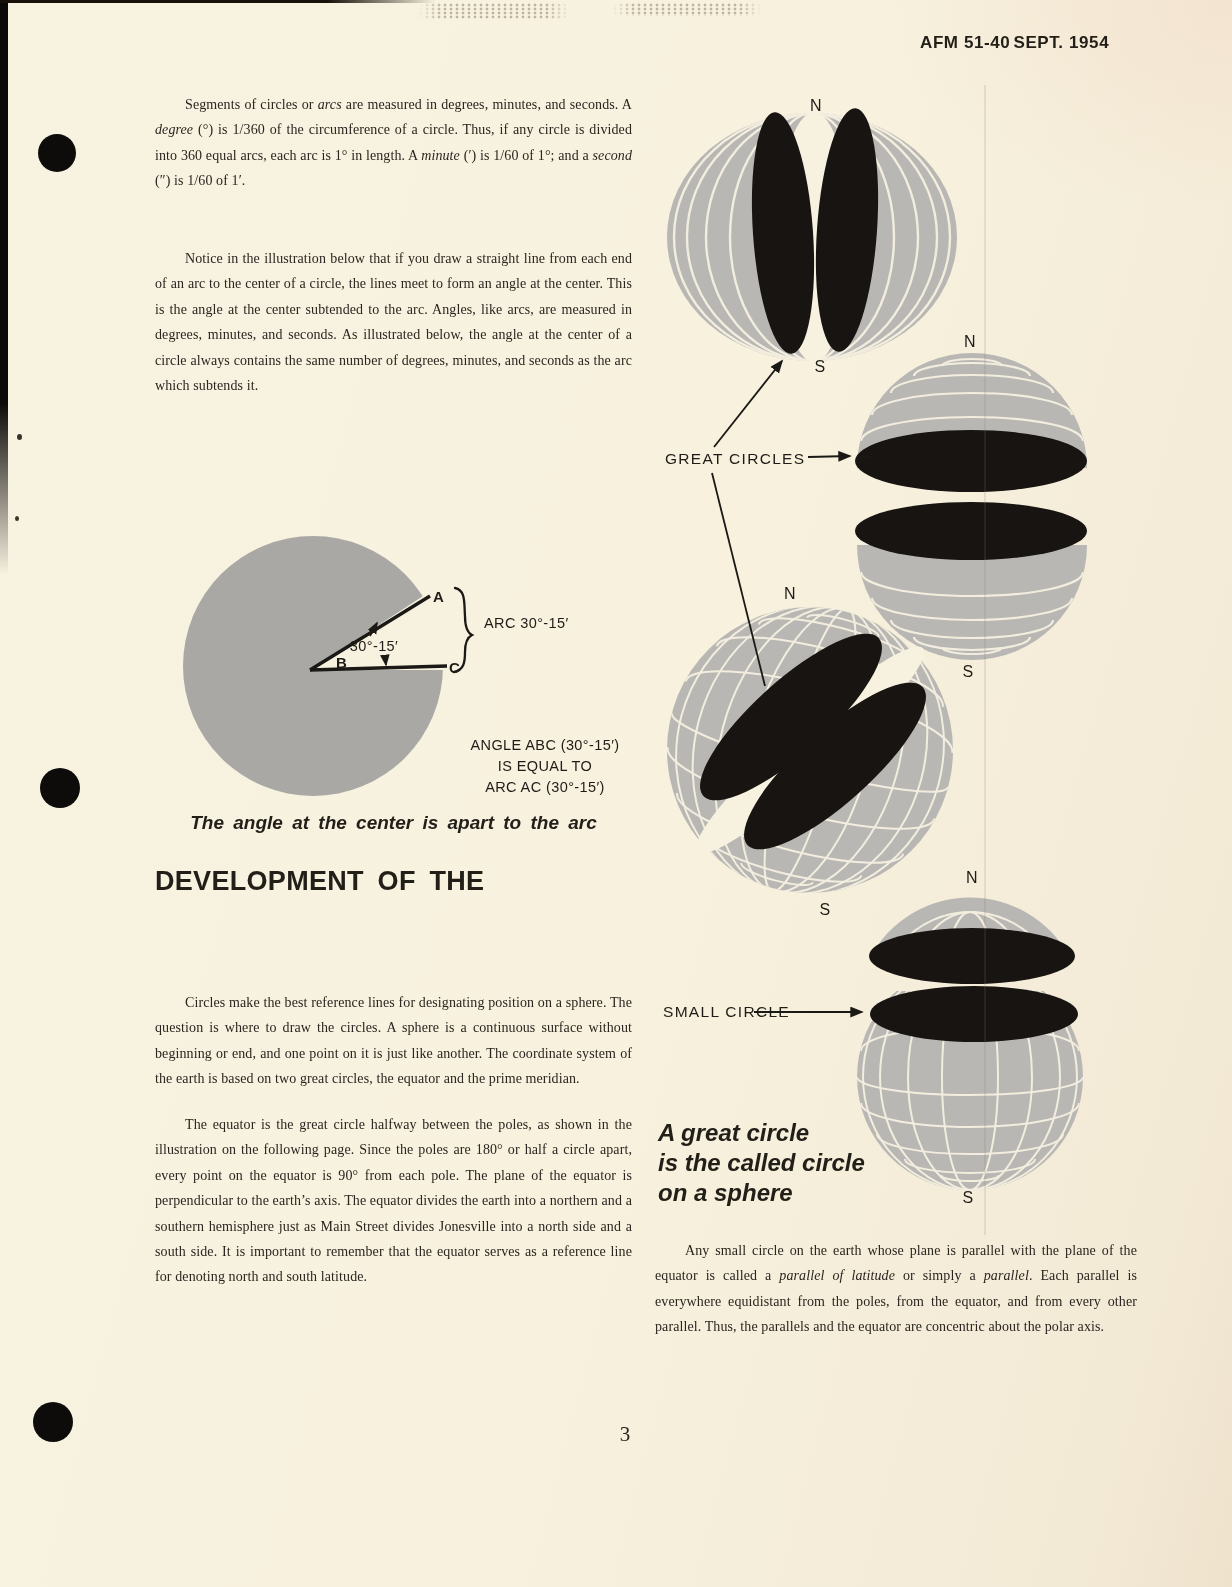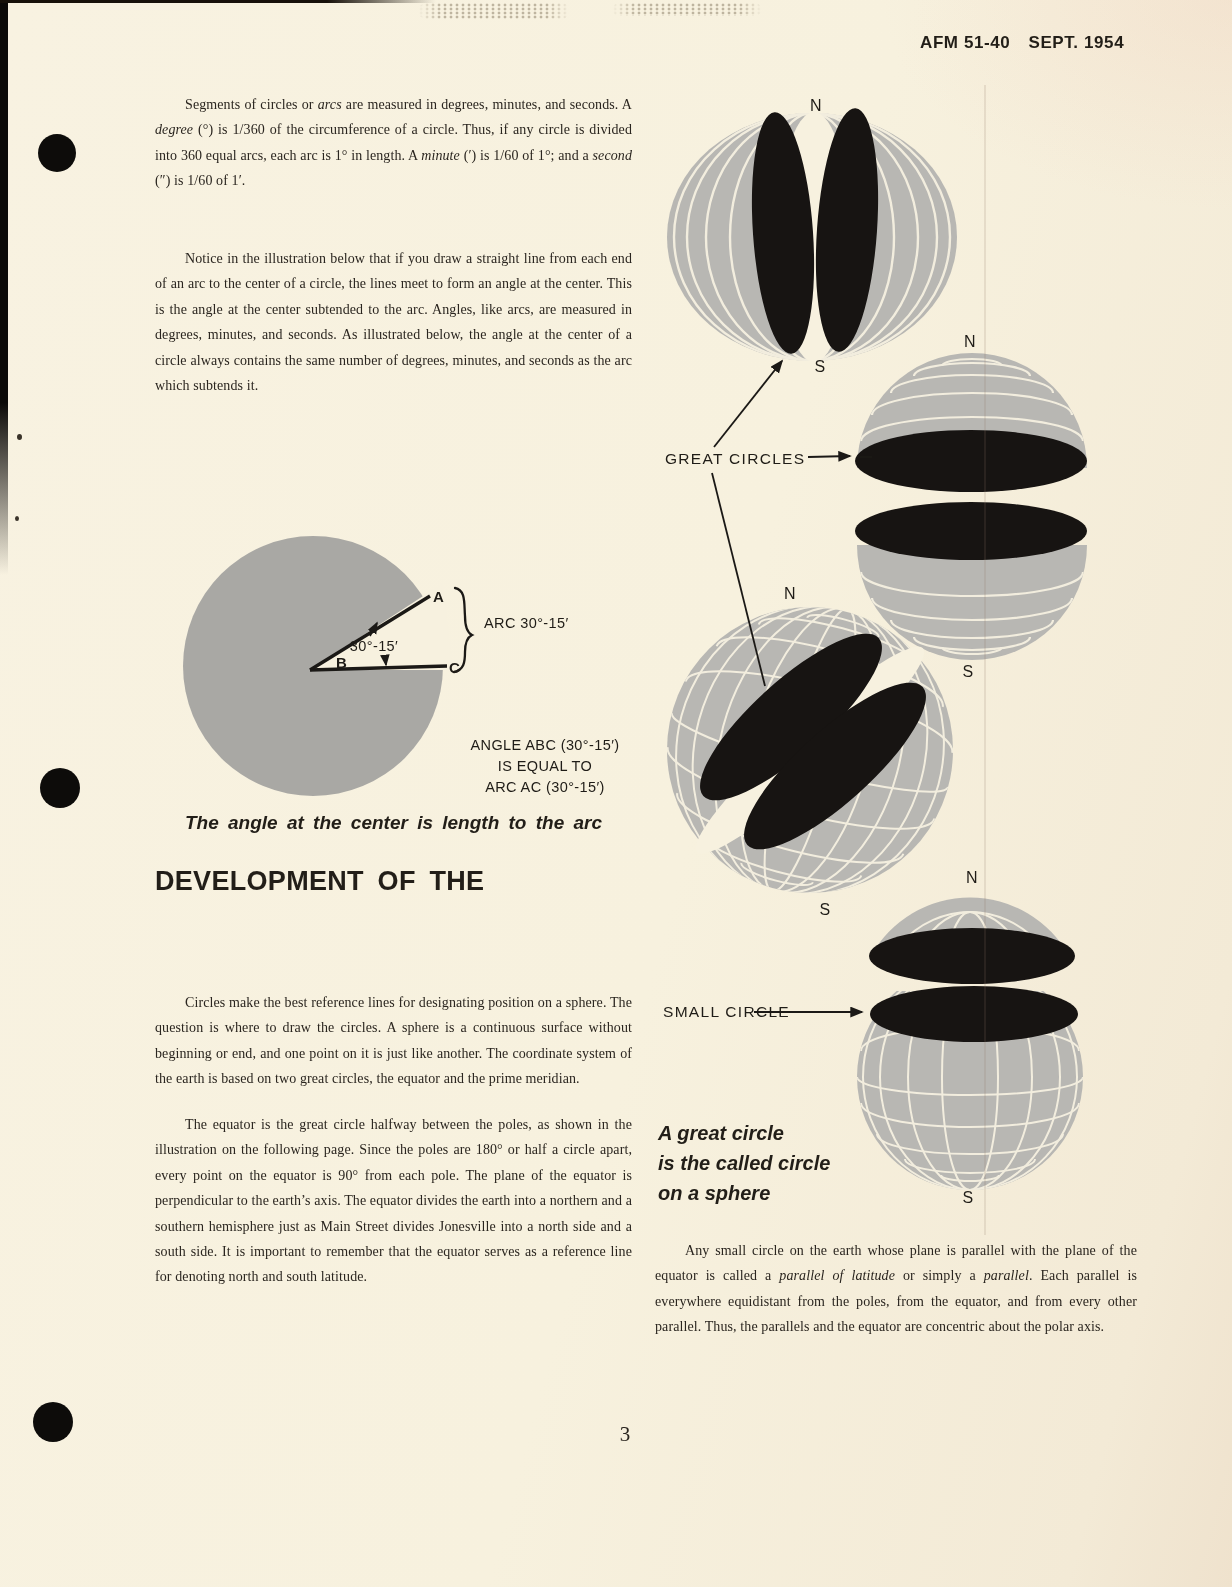--- a/index.html
+++ b/index.html
@@ -13,31 +13,31 @@
   }
   .abs{position:absolute;}
   
   .para{width:477px;font-size:14px;line-height:25.4px;text-align:justify;
         text-indent:30px;letter-spacing:0.1px;}
   .para i{font-style:italic;}
   .leftcol{left:155px;}
   
   .hdr{top:33px;left:920px;font-family:"Liberation Sans",sans-serif;
        font-weight:bold;font-size:17px;letter-spacing:0.6px;color:#221e18;}
-  .hdr span{margin-right:18px;}
+  .hdr span{margin-right:3px;}
   .hdr span:last-child{margin-right:4px;}
   
   .figcap{top:812px;left:155px;width:477px;text-align:center;
           font-family:"Liberation Sans",sans-serif;font-weight:bold;font-style:italic;
           font-size:19px;word-spacing:4px;color:#221e18;}
   .sechead{top:866px;left:155px;font-family:"Liberation Sans",sans-serif;
            font-weight:bold;font-size:27px;line-height:31px;letter-spacing:0.3px;
            word-spacing:6px;color:#221e18;}
   .sphcap{top:1118px;left:658px;font-family:"Liberation Sans",sans-serif;
-          font-weight:bold;font-style:italic;font-size:20px;line-height:30px;
+          font-weight:bold;font-style:italic;font-size:24px;line-height:30px;
           color:#221e18;}
   .pagenum{top:1422px;left:600px;width:50px;text-align:center;font-size:21px;}
   
   .hole{background:#0d0c0a;border-radius:50%;}
   
   .edge-strip{left:0;top:0;width:8px;height:575px;
               background:linear-gradient(#0c0a08 70%,rgba(12,10,8,0) 100%);}
   .top-line{left:0;top:0;width:436px;height:3px;
             background:linear-gradient(90deg,#17110a 75%,rgba(23,17,10,0));}
   .dirt{border-radius:8px;opacity:0.8;filter:blur(0.4px);
@@ -81,21 +81,21 @@
     <text class="ptlabel" x="283" y="82">A</text>
     <text class="ptlabel" x="186" y="148">B</text>
     <text class="ptlabel" x="299" y="153">C</text>
     <text class="fig-small" x="224" y="131" text-anchor="middle">30°-15′</text>
     <text class="fig-small" x="334" y="108">ARC 30°-15′</text>
     <text class="fig-small" x="395" y="230" text-anchor="middle">ANGLE ABC (30°-15′)</text>
     <text class="fig-small" x="395" y="251" text-anchor="middle">IS EQUAL TO</text>
     <text class="fig-small" x="395" y="272" text-anchor="middle">ARC AC (30°-15′)</text>
   </svg>
 
-  <div class="abs figcap">The angle at the center is length to the arc</div>
+  <div class="abs figcap">The angle at the center is apart to the arc</div>
 
   <div class="abs sechead">
     <div>DEVELOPMENT OF THE</div>
   </div>
 
   <div class="abs para leftcol" style="top:990px"><span>Circles make the best reference lines for designating position on a sphere. The question is where to draw the circles. A sphere is a continuous surface without beginning or end, and one point on it is just like another. The coordinate system of the earth is based on two great circles, the equator and the prime meridian.</span></div>
   <div class="abs para leftcol" style="top:1112px"><span>The equator is the great circle halfway between the poles, as shown in the illustration on the following page. Since the poles are 180° or half a circle apart, every point on the equator is 90° from each pole. The plane of the equator is perpendicular to the earth’s axis. The equator divides the earth into a northern and a southern hemisphere just as Main Street divides Jonesville into a north side and a south side. It is important to remember that the equator serves as a reference line for denoting north and south latitude.</span></div>
 
   <svg class="abs" style="left:648px;top:85px" width="512" height="1140" viewBox="0 0 512 1140">
     <defs>

